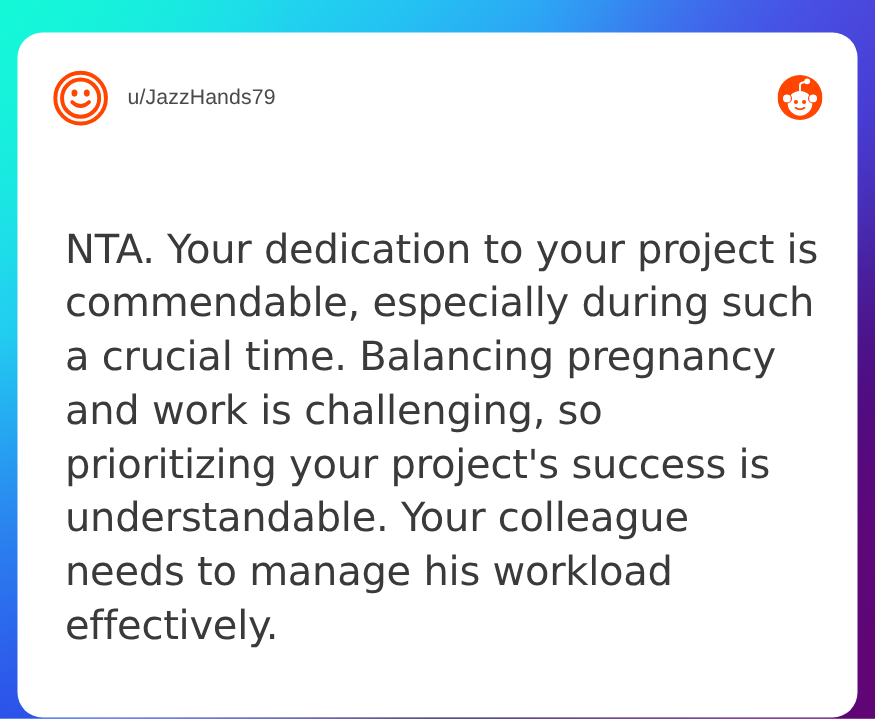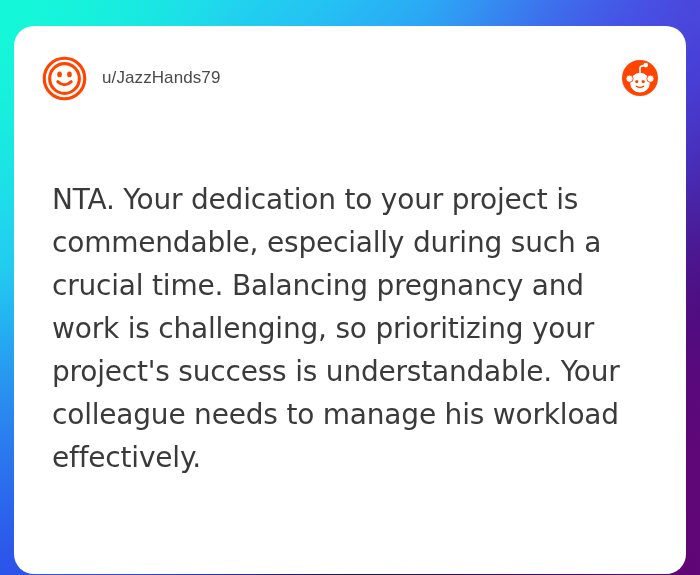--- a/index.html
+++ b/index.html
@@ -89,21 +89,21 @@
     display: block;
   }
   .card-body {
     position: absolute;
     left: 38px;
     right: 30px;
     top: 152px;
   }
   .post-text {
     margin: 0;
-    font-size: 28px;
+    font-size: 32px;
     line-height: 43px;
     color: #3a3a3a;
     font-weight: 400;
     letter-spacing: -0.2px;
     font-family: "DejaVu Sans", sans-serif;
     white-space: pre-line;
   }
 </style>
 </head>
 <body>

